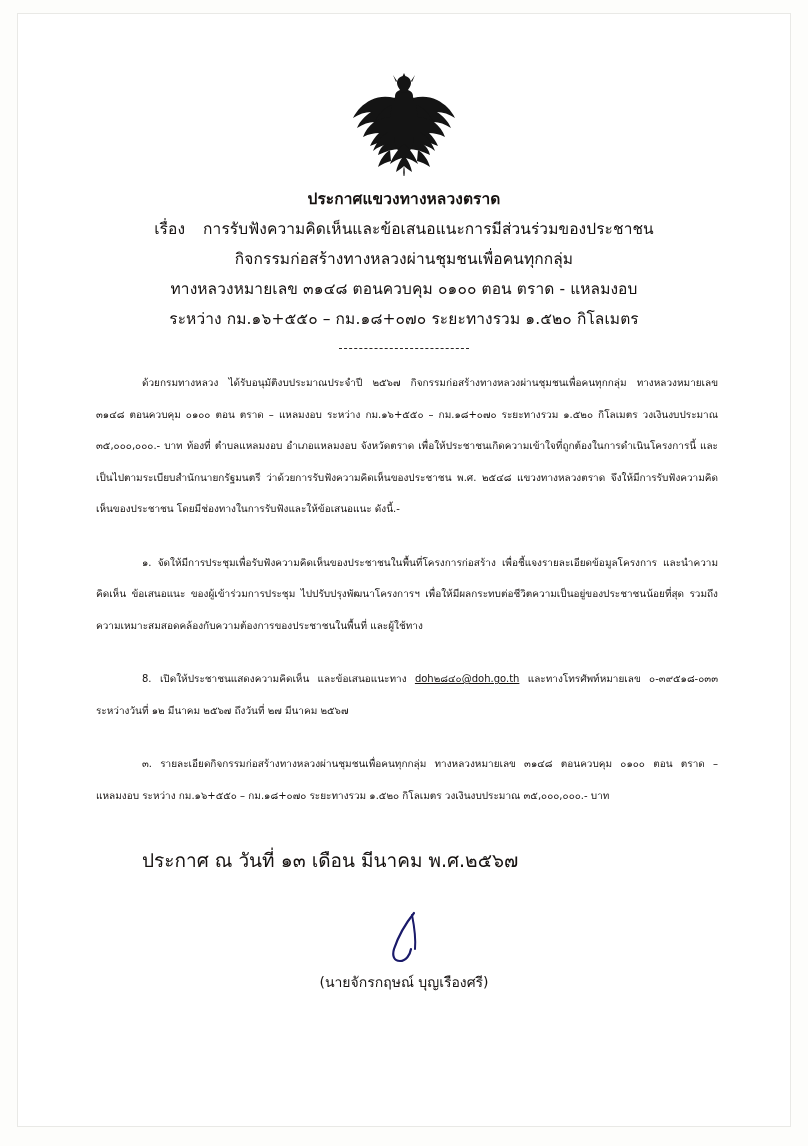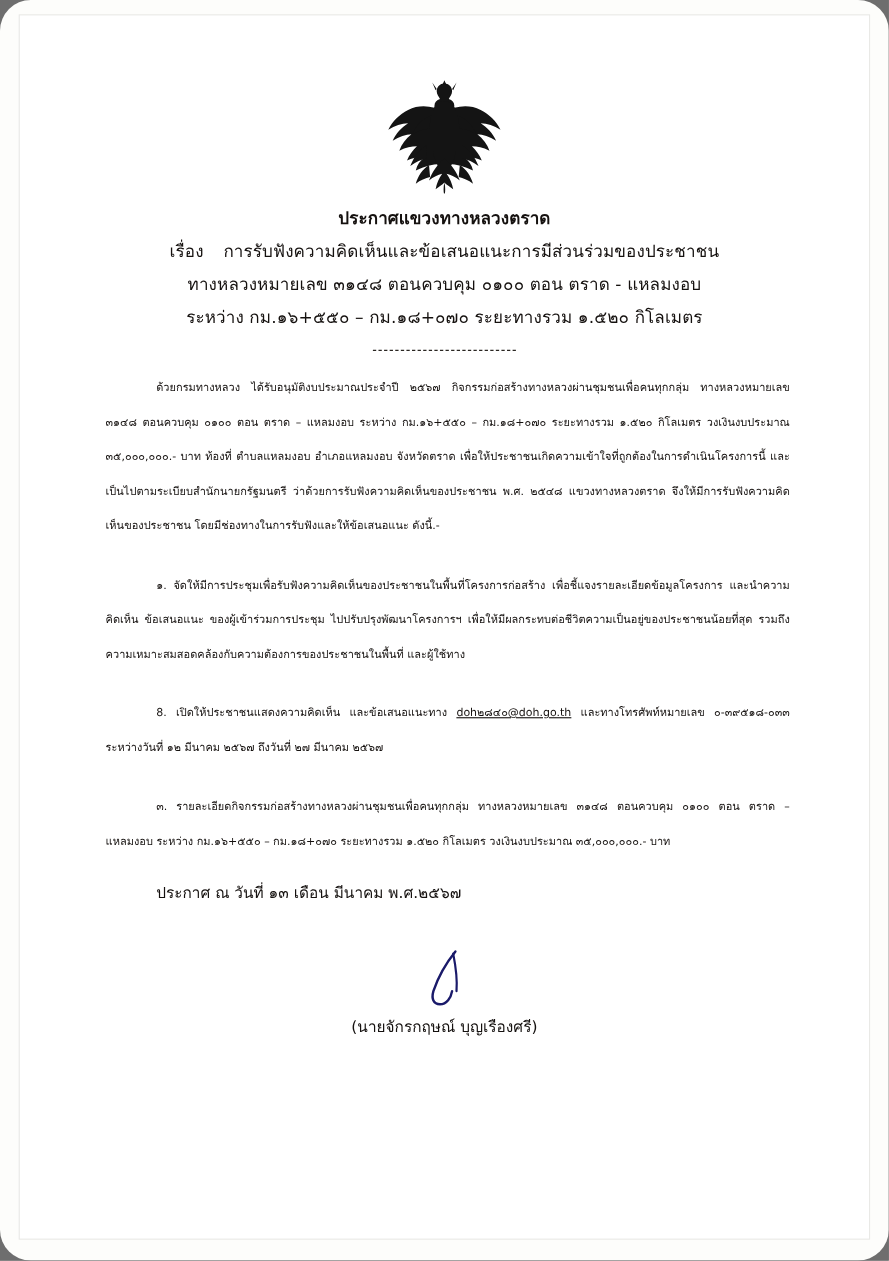--- a/index.html
+++ b/index.html
@@ -9,21 +9,20 @@
   }
   .page {
     position: relative;
     width: 808px;
     height: 1146px;
     background: #fdfdfb;
     margin: 0 auto;
     overflow: hidden;
     font-family: "DejaVu Sans", sans-serif;
     color: #15110f;
-    border-radius: 28px;
   }
   .sheet {
     position: absolute;
     left: 18px;
     top: 14px;
     width: 772px;
     height: 1112px;
     background: #ffffff;
     box-shadow: 0 0 0 1px #e9e9e6;
   }
@@ -79,22 +78,22 @@
   .sig-mark {
     height: 58px;
     position: relative;
   }
   .sig-mark svg { display: block; margin: 0 auto; }
   .sign .nm {
     font-size: 14px;
     line-height: 30px;
   }
   .announce {
-    margin: 16px 0 0 78px;
-    font-size: 14px;
+    margin: 34px 0 0 78px;
+    font-size: 19px;
     line-height: 30px;
     text-indent: 46px;
   }
 </style>
 </head>
 <body>
 
 <div class="page">
   <div class="sheet">
 
@@ -125,20 +124,21 @@
         </g>
       </svg>
     </div>
 
     <div class="head">
       <div class="ln t1">ประกาศแขวงทางหลวงตราด</div>
       <div class="ln subj">
         <span class="lbl">เรื่อง</span>
         <span>การรับฟังความคิดเห็นและข้อเสนอแนะการมีส่วนร่วมของประชาชน</span>
       </div>
+      <div class="ln">กิจกรรมก่อสร้างทางหลวงผ่านชุมชนเพื่อคนทุกกลุ่ม</div>
       <div class="ln">ทางหลวงหมายเลข ๓๑๔๘ ตอนควบคุม ๐๑๐๐ ตอน ตราด - แหลมงอบ</div>
       <div class="ln">ระหว่าง กม.๑๖+๕๕๐ – กม.๑๘+๐๗๐ ระยะทางรวม ๑.๕๒๐ กิโลเมตร</div>
     </div>
 
     <div class="rule"></div>
 
     <div class="body">
       <p class="indent">ด้วยกรมทางหลวง ได้รับอนุมัติงบประมาณประจำปี ๒๕๖๗ กิจกรรมก่อสร้างทางหลวงผ่านชุมชนเพื่อคนทุกกลุ่ม ทางหลวงหมายเลข ๓๑๔๘ ตอนควบคุม ๐๑๐๐ ตอน ตราด – แหลมงอบ ระหว่าง กม.๑๖+๕๕๐ – กม.๑๘+๐๗๐ ระยะทางรวม ๑.๕๒๐ กิโลเมตร วงเงินงบประมาณ ๓๕,๐๐๐,๐๐๐.- บาท ท้องที่ ตำบลแหลมงอบ อำเภอแหลมงอบ จังหวัดตราด เพื่อให้ประชาชนเกิดความเข้าใจที่ถูกต้องในการดำเนินโครงการนี้ และเป็นไปตามระเบียบสำนักนายกรัฐมนตรี ว่าด้วยการรับฟังความคิดเห็นของประชาชน พ.ศ. ๒๕๔๘ แขวงทางหลวงตราด จึงให้มีการรับฟังความคิดเห็นของประชาชน โดยมีช่องทางในการรับฟังและให้ข้อเสนอแนะ ดังนี้.-</p>
       <p class="indent gap">๑. จัดให้มีการประชุมเพื่อรับฟังความคิดเห็นของประชาชนในพื้นที่โครงการก่อสร้าง เพื่อชี้แจงรายละเอียดข้อมูลโครงการ และนำความคิดเห็น  ข้อเสนอแนะ ของผู้เข้าร่วมการประชุม ไปปรับปรุงพัฒนาโครงการฯ เพื่อให้มีผลกระทบต่อชีวิตความเป็นอยู่ของประชาชนน้อยที่สุด รวมถึงความเหมาะสมสอดคล้องกับความต้องการของประชาชนในพื้นที่ และผู้ใช้ทาง</p>
       <p class="indent gap"><span>8. เปิดให้ประชาชนแสดงความคิดเห็น และข้อเสนอแนะทาง </span><span class="link">doh๒๘๔๐@doh.go.th</span><span> และทางโทรศัพท์หมายเลข ๐-๓๙๕๑๘-๐๓๓ ระหว่างวันที่ ๑๒ มีนาคม ๒๕๖๗ ถึงวันที่ ๒๗ มีนาคม ๒๕๖๗</span></p>

